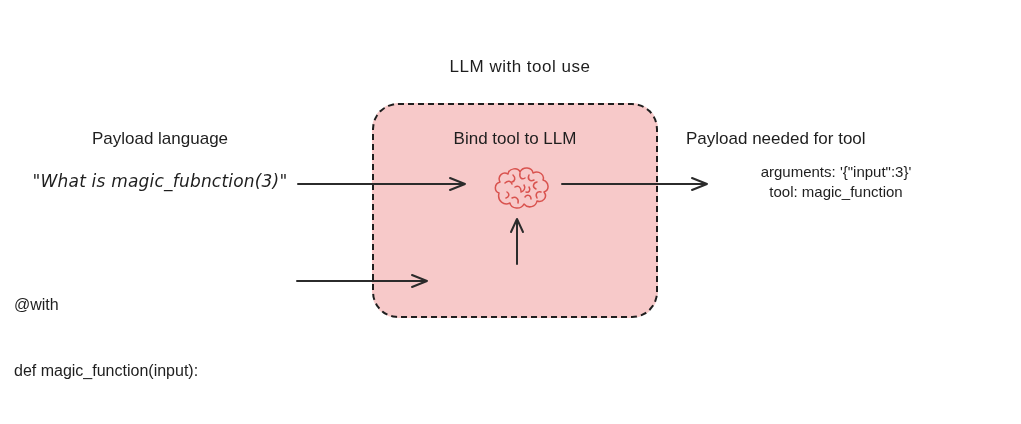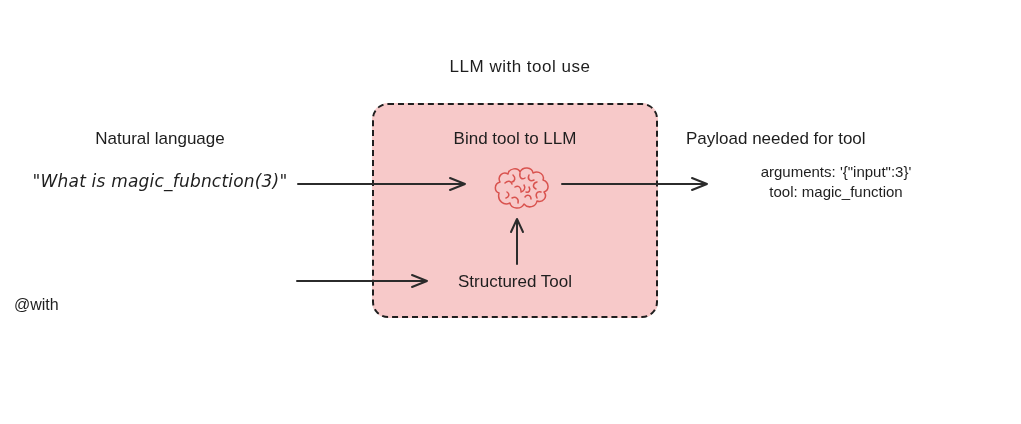--- a/index.html
+++ b/index.html
@@ -45,21 +45,21 @@
     font-size: 16px;
     line-height: 22px;
     white-space: pre;
   }
   .tool-box {
     position: absolute;
     left: 372px; top: 103px;
     width: 286px; height: 215px;
     background: #f7c9c9;
     border: 2px dashed #1e1e1e;
-    border-radius: 16px;
+    border-radius: 26px;
   }
   .box-header {
     position: absolute;
     left: 0; top: 24px; width: 100%;
     text-align: center;
     font-size: 17px;
   }
   .brain-wrap {
     position: absolute;
     left: 117px; top: 60px;
@@ -90,25 +90,26 @@
     pointer-events: none;
   }
 </style>
 </head>
 <body>
 
 <div class="canvas">
 
   <div class="title mono">LLM with tool use</div>
 
-  <div class="nl-header mono">Natural language</div>
+  <div class="nl-header mono">Payload language</div>
   <div class="nl-query">"What is magic_fubnction(3)"</div>
 
   <div class="code-block mono">
     <div>@with</div>
+    <div>def magic_function(input):</div>
     
   </div>
 
   <div class="tool-box">
     <div class="box-header mono">Bind tool to LLM</div>
 
     <div class="brain-wrap">
       <svg width="60" height="50" viewBox="0 0 60 50" fill="none" stroke="#d9534f" stroke-width="1.5" stroke-linecap="round" stroke-linejoin="round">
         <path d="M 8 28 C 3 26 3 19 9 17 C 6 11 12 6 17 9 C 18 3 27 2 29 7 C 32 1 41 2 42 8 C 48 5 54 10 52 15 C 58 17 59 25 53 27 C 57 32 52 38 46 36 C 45 42 37 44 33 39 C 30 45 20 44 19 38 C 13 41 6 36 8 28 Z"></path>
         <path d="M 14 18 C 17 15 20 16 21 19"></path>
@@ -119,21 +120,20 @@
         <path d="M 50 27 C 46 26 44 29 46 33"></path>
         <path d="M 40 34 C 40 30 36 29 34 32"></path>
         <path d="M 27 38 C 28 34 25 31 21 33"></path>
         <path d="M 15 33 C 18 32 19 29 16 27"></path>
         <path d="M 24 22 C 27 20 30 22 30 26"></path>
         <path d="M 33 20 C 35 23 33 26 30 27"></path>
         <path d="M 38 22 C 40 25 38 28 35 27"></path>
       </svg>
     </div>
 
-    <div class="box-tool-label mono">Structured Tool</div>
   </div>
 
   <div class="payload-header mono">Payload needed for tool</div>
   <div class="payload-lines mono">
     <div>arguments: '{"input":3}'</div>
     <div>tool: magic_function</div>
   </div>
 
   <svg class="arrow-layer" width="1021" height="424" viewBox="0 0 1021 424" fill="none" stroke="#2b2b2b" stroke-width="2" stroke-linecap="round" stroke-linejoin="round">
 

